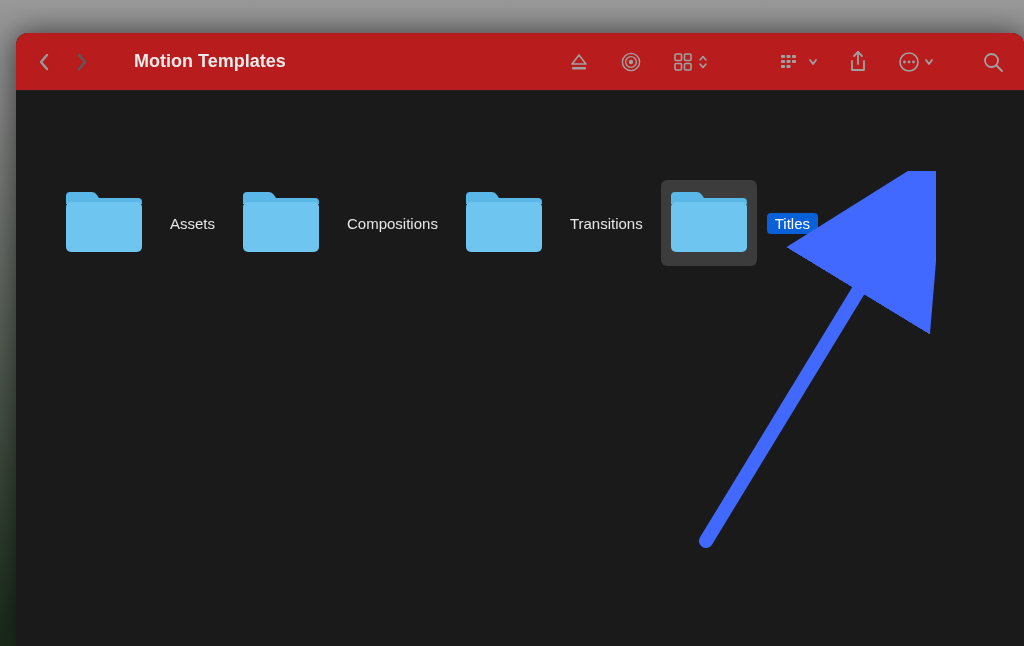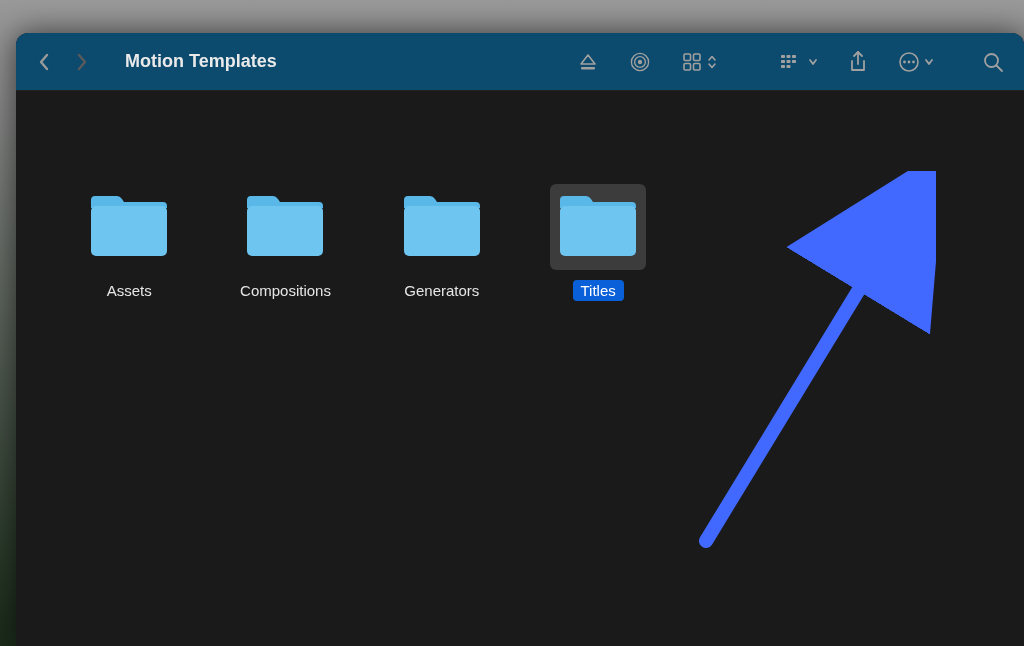--- a/index.html
+++ b/index.html
@@ -9,39 +9,39 @@
       font-family: -apple-system, "Helvetica Neue", Arial, sans-serif;
       overflow: hidden; position: relative;
     }
     .window {
       position: absolute; top: 33px; left: 16px; right: 0; bottom: 0;
       background: #1a1a1a; border-radius: 12px 12px 0 0;
       box-shadow: 0 0 30px rgba(0,0,0,0.6);
       display: flex; flex-direction: column; overflow: hidden;
     }
     .toolbar {
-      height: 58px; background: #0c4a6e;
+      height: 58px; background: #b91c1c;
       display: flex; align-items: center; padding: 0 20px;
-      border-bottom: 1px solid #222; gap: 23px;
+      border-bottom: 1px solid #222; gap: 32px;
     }
     .nav-group { display: flex; gap: 22px; align-items: center; }
     .nav-btn { width: 16px; height: 16px; display: flex; align-items: center; justify-content: center; cursor: pointer; color: #9a9a9a; }
     .nav-btn.disabled { color: #5a5a5a; }
     .title { color: #eaeaea; font-size: 18px; font-weight: 700; margin-left: 12px; }
     .spacer { flex: 1; }
     .tb-group { display: flex; gap: 30px; align-items: center; }
     .tb-item { display: flex; align-items: center; gap: 4px; cursor: pointer; color: #a0a0a0; }
     .content {
       flex: 1; background: #1a1a1a; padding: 48px 40px;
       display: grid; grid-template-columns: repeat(6, 1fr);
       grid-auto-rows: 162px; gap: 10px 10px; align-content: start;
       position: relative;
     }
     .item {
-      display: flex; flex-direction: column; align-items: center;
+      display: flex; flex-direction: row; align-items: center;
       gap: 10px; cursor: pointer; padding-top: 6px; justify-content: flex-end;
     }
     .icon-box {
       width: 96px; height: 86px; display: flex; align-items: center; justify-content: center;
       border-radius: 6px;
     }
     .item.selected .icon-box { background: #3c3c3c; }
     .label { color: #e6e6e6; font-size: 15px; text-align: center; padding: 2px 8px; border-radius: 4px; white-space: nowrap; }
     .item.selected .label { background: #0a60d8; color: #fff; }
     .file-doc {
@@ -169,21 +169,21 @@
         </div>
         <div class="label">Compositions</div>
       </div>
       <div class="item">
         <div class="icon-box">
           <svg width="84" height="66" viewBox="0 0 84 66">
     <path d="M4 10 L4 6 Q4 2 8 2 L30 2 Q33 2 35 5 L37 8 L76 8 Q80 8 80 12 L80 14 L4 14 Z" fill="#59b8e8"></path>
     <rect x="4" y="12" width="76" height="50" rx="5" fill="#6dc5f0"></rect>
   </svg>
         </div>
-        <div class="label">Generators</div>
+        <div class="label">Transitions</div>
       </div>
       <div class="item selected">
         <div class="icon-box">
           <svg width="84" height="66" viewBox="0 0 84 66">
     <path d="M4 10 L4 6 Q4 2 8 2 L30 2 Q33 2 35 5 L37 8 L76 8 Q80 8 80 12 L80 14 L4 14 Z" fill="#59b8e8"></path>
     <rect x="4" y="12" width="76" height="50" rx="5" fill="#6dc5f0"></rect>
   </svg>
         </div>
         <div class="label">Titles</div>
       </div>

